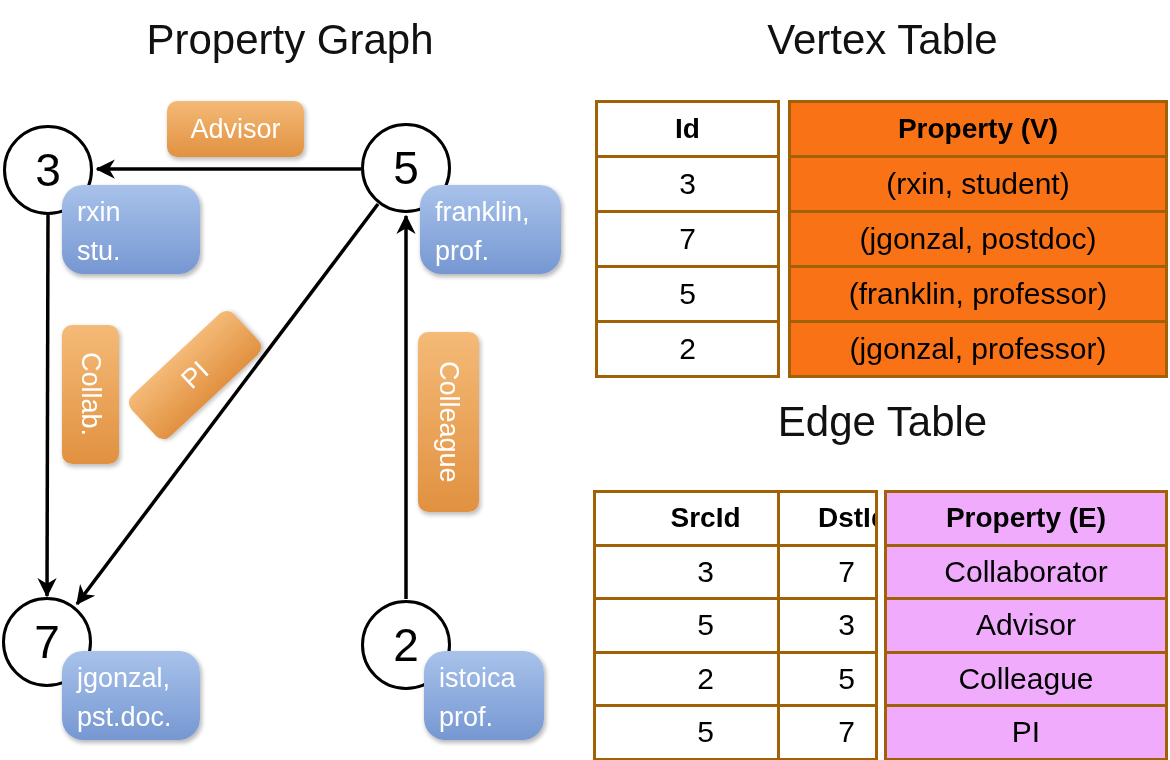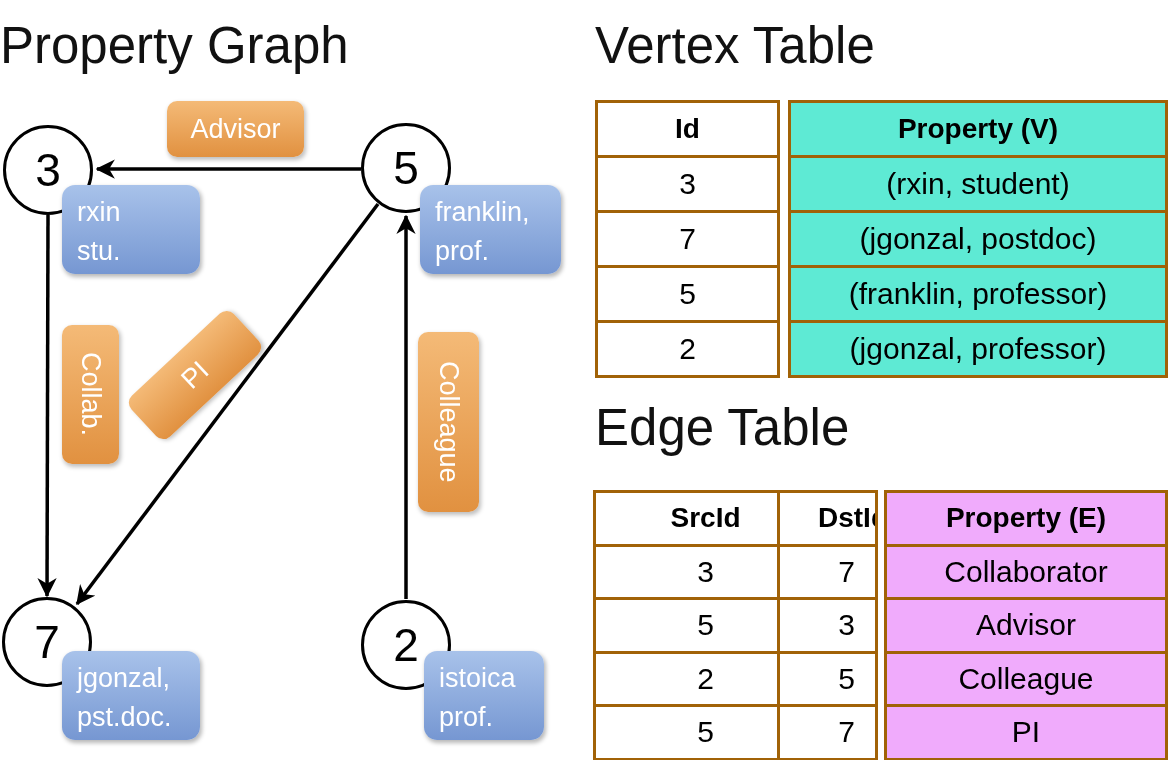--- a/index.html
+++ b/index.html
@@ -1,54 +1,54 @@
 <!DOCTYPE html>
 <html><head>
 <meta charset="utf-8">
 <style>
   html,body{margin:0;padding:0;background:#fff;}
   .stage{
     position:relative;width:1170px;height:760px;background:#ffffff;overflow:hidden;
     font-family:"Liberation Sans","DejaVu Sans",sans-serif;color:#000;
   }
   .title{
-    position:absolute;text-align:left;font-size:51px;font-weight:300;
+    position:absolute;text-align:center;font-size:42px;font-weight:300;
     letter-spacing:0px;color:#111;white-space:nowrap;
   }
   
   .node{
     position:absolute;width:90px;height:90px;box-sizing:border-box;
     border:3.5px solid #000;border-radius:50%;background:#fff;
     display:flex;align-items:center;justify-content:center;
     font-size:46px;font-weight:300;z-index:1;
   }
   .edges-svg{position:absolute;left:0;top:0;z-index:2;pointer-events:none;}
   .elabel{
     position:absolute;z-index:3;border-radius:10px;
     background:linear-gradient(180deg,#F4BA77 0%,#E19140 100%);
     box-shadow:1.5px 2.5px 4px rgba(0,0,0,0.25);
     color:#fff;display:flex;align-items:center;justify-content:center;
     font-size:27px;
   }
   .elabel.vert{writing-mode:vertical-rl;}
   .vprop{
-    position:absolute;z-index:4;border-radius:13px;
+    position:absolute;z-index:4;border-radius:21px;
     background:linear-gradient(180deg,#A8C2EA 0%,#7697D2 100%);
     box-shadow:1.5px 2.5px 4px rgba(0,0,0,0.28);
     color:#fff;font-size:27px;line-height:1.45;
     padding:8px 10px 20px 15px;box-sizing:border-box;
   }
   
   table{border-collapse:collapse;position:absolute;table-layout:fixed;}
   td,th{
     border:3px solid #a16207;text-align:center;vertical-align:middle;
     font-size:30px;padding:0;overflow:hidden;white-space:nowrap;
   }
   th{font-size:28px;font-weight:bold;}
-  .vxcell{background:#5eead4;}
+  .vxcell{background:#f97316;}
   .edcell{background:#f0abfc;}
   .vx-id-table td,.vx-id-table th{height:52px;}
   .vx-prop-table td,.vx-prop-table th{height:52px;}
   .ed-ids-table td,.ed-ids-table th{height:50.5px;padding-left:38px;}
   .ed-prop-table td,.ed-prop-table th{height:50.5px;}
 </style>
 </head>
 <body>
 
 <div class="stage">

